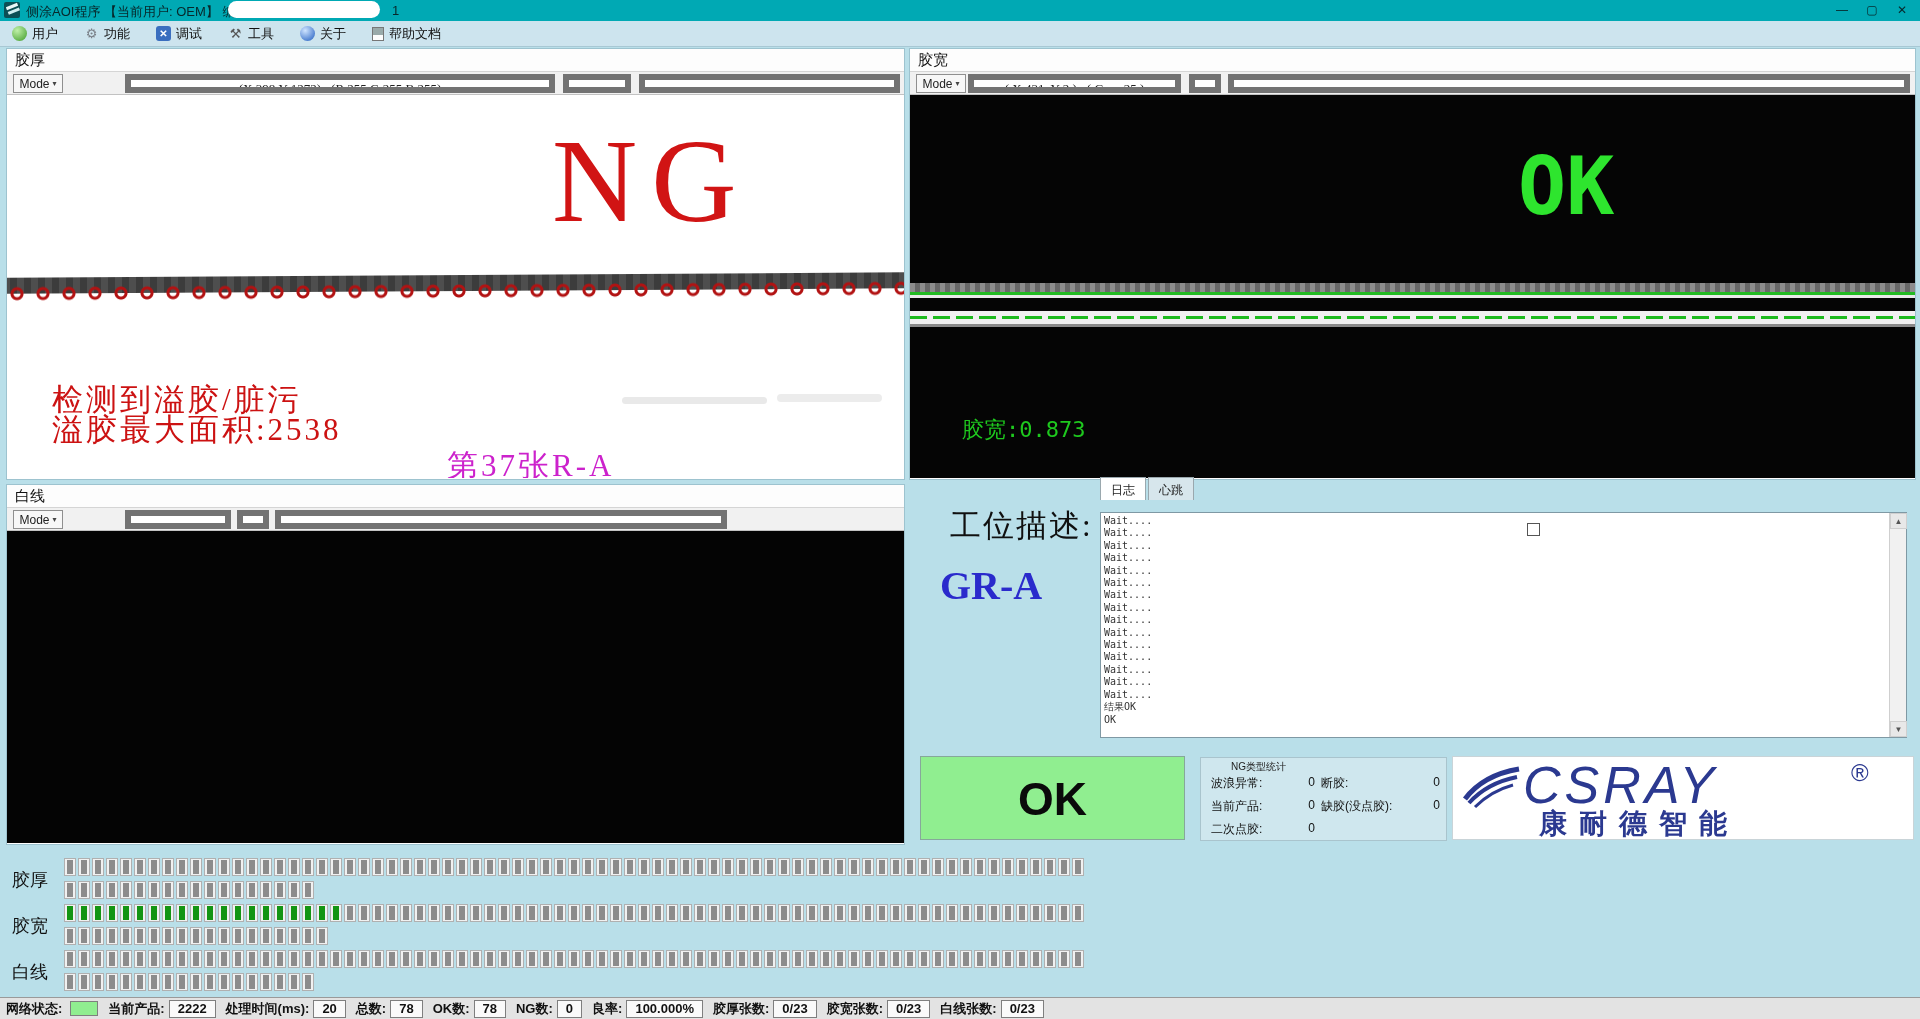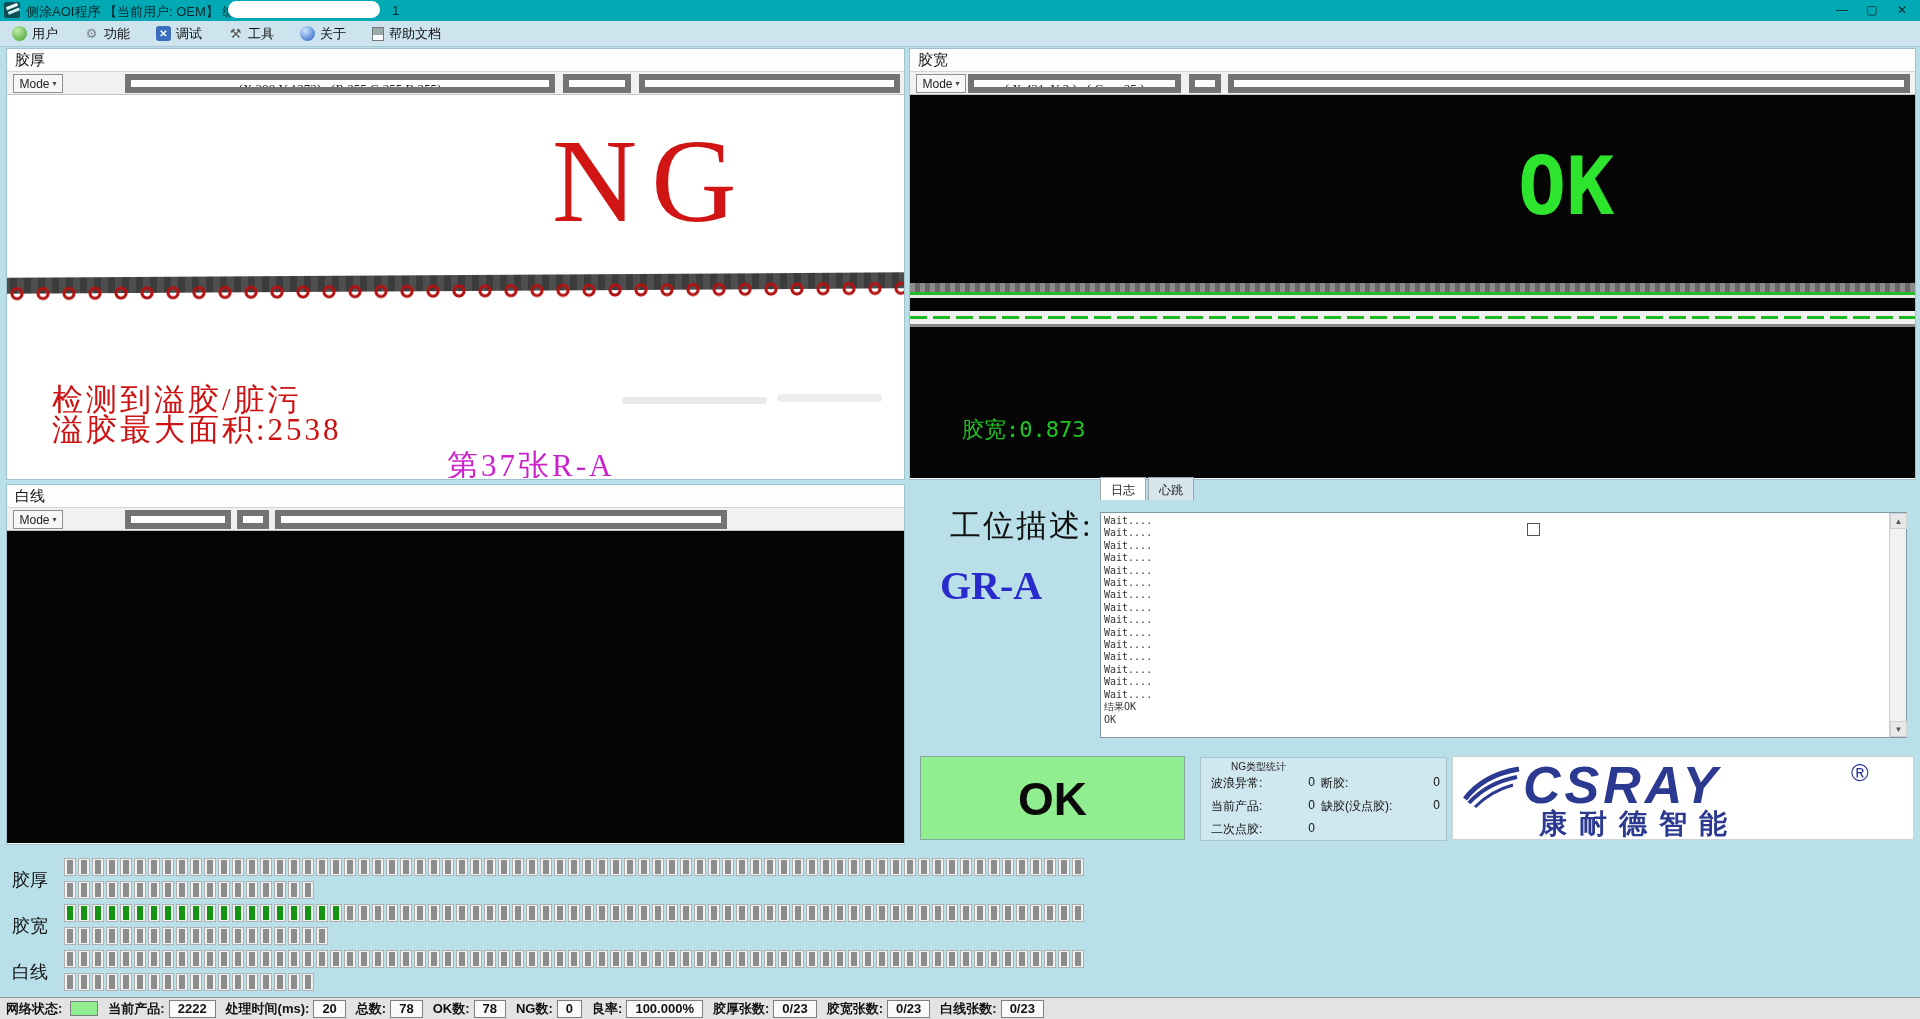--- a/index.html
+++ b/index.html
@@ -125,21 +125,21 @@
   .ng-col { position:absolute; top:17px; display:flex; flex-direction:column; gap:6px; }
   .ng-col.left { left:10px; width:110px; }
   .ng-col.right { left:120px; width:125px; }
   .ng-row { display:flex; }
   .ng-row .lbl { flex:0 0 auto; }
   .ng-row .val { margin-left:auto; padding-right:6px; }
 
   .logo-box { position:absolute; left:1452px; top:756px; width:462px; height:84px;
               background:#fff; border:1px solid #c9d4d8; overflow:hidden; }
   .logo-swoosh { position:absolute; left:8px; top:8px; }
-  .logo-text { position:absolute; left:70px; top:-2px; font-size:52px; font-weight:bold;
+  .logo-text { position:absolute; left:70px; top:-2px; font-size:52px; font-weight:normal;
                font-style:italic; letter-spacing:4px; color:#2b3990; }
   .logo-reg { position:absolute; left:398px; top:2px; font-size:24px; color:#2b3990; font-style:normal; }
   .logo-sub { position:absolute; left:86px; top:48px; font-size:28px; font-weight:bold;
               letter-spacing:12px; color:#2b3990; }
 
   
   .indicator-zone { position:absolute; left:64px; top:858px; }
   .ind-group { position:relative; height:43px; margin-bottom:3px; }
   .ind-label { position:absolute; left:-52px; top:10px; width:46px; font-size:18px; color:#111; }
   .ind-row { height:20px; margin-bottom:3px; white-space:nowrap; }

